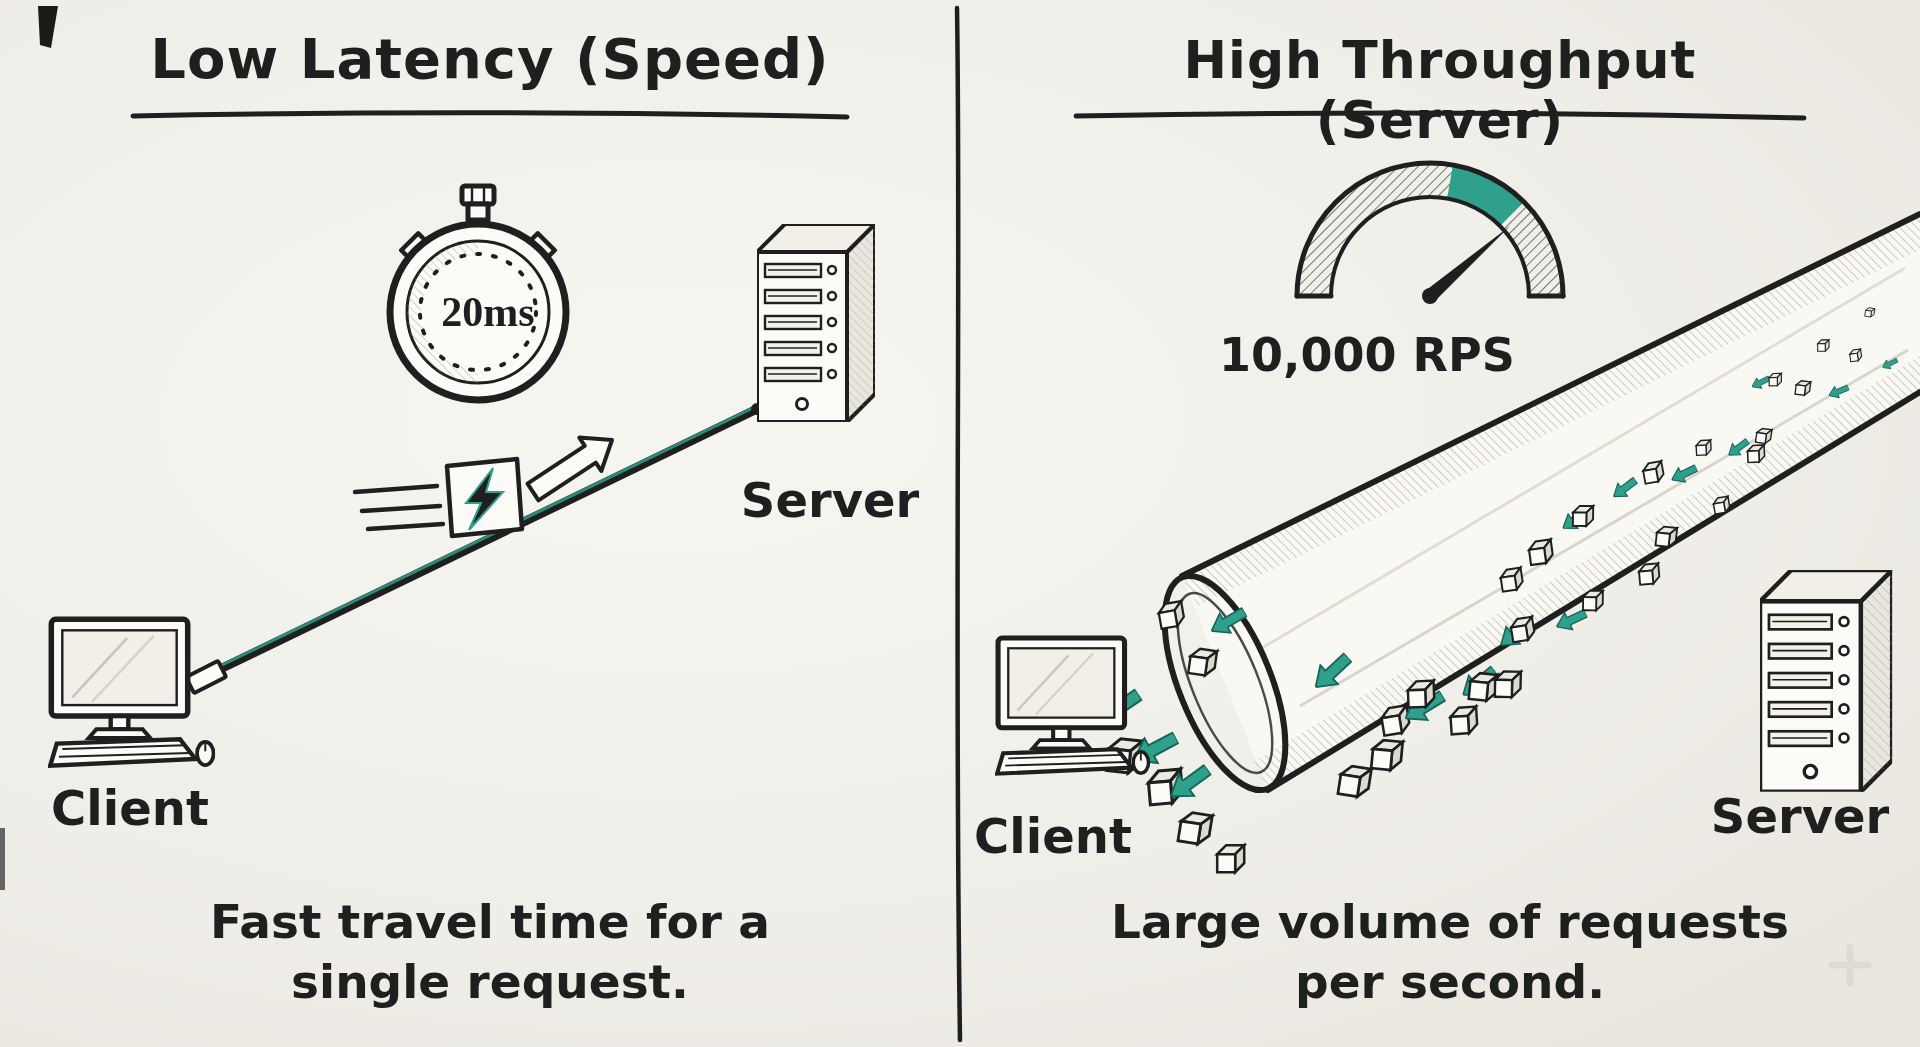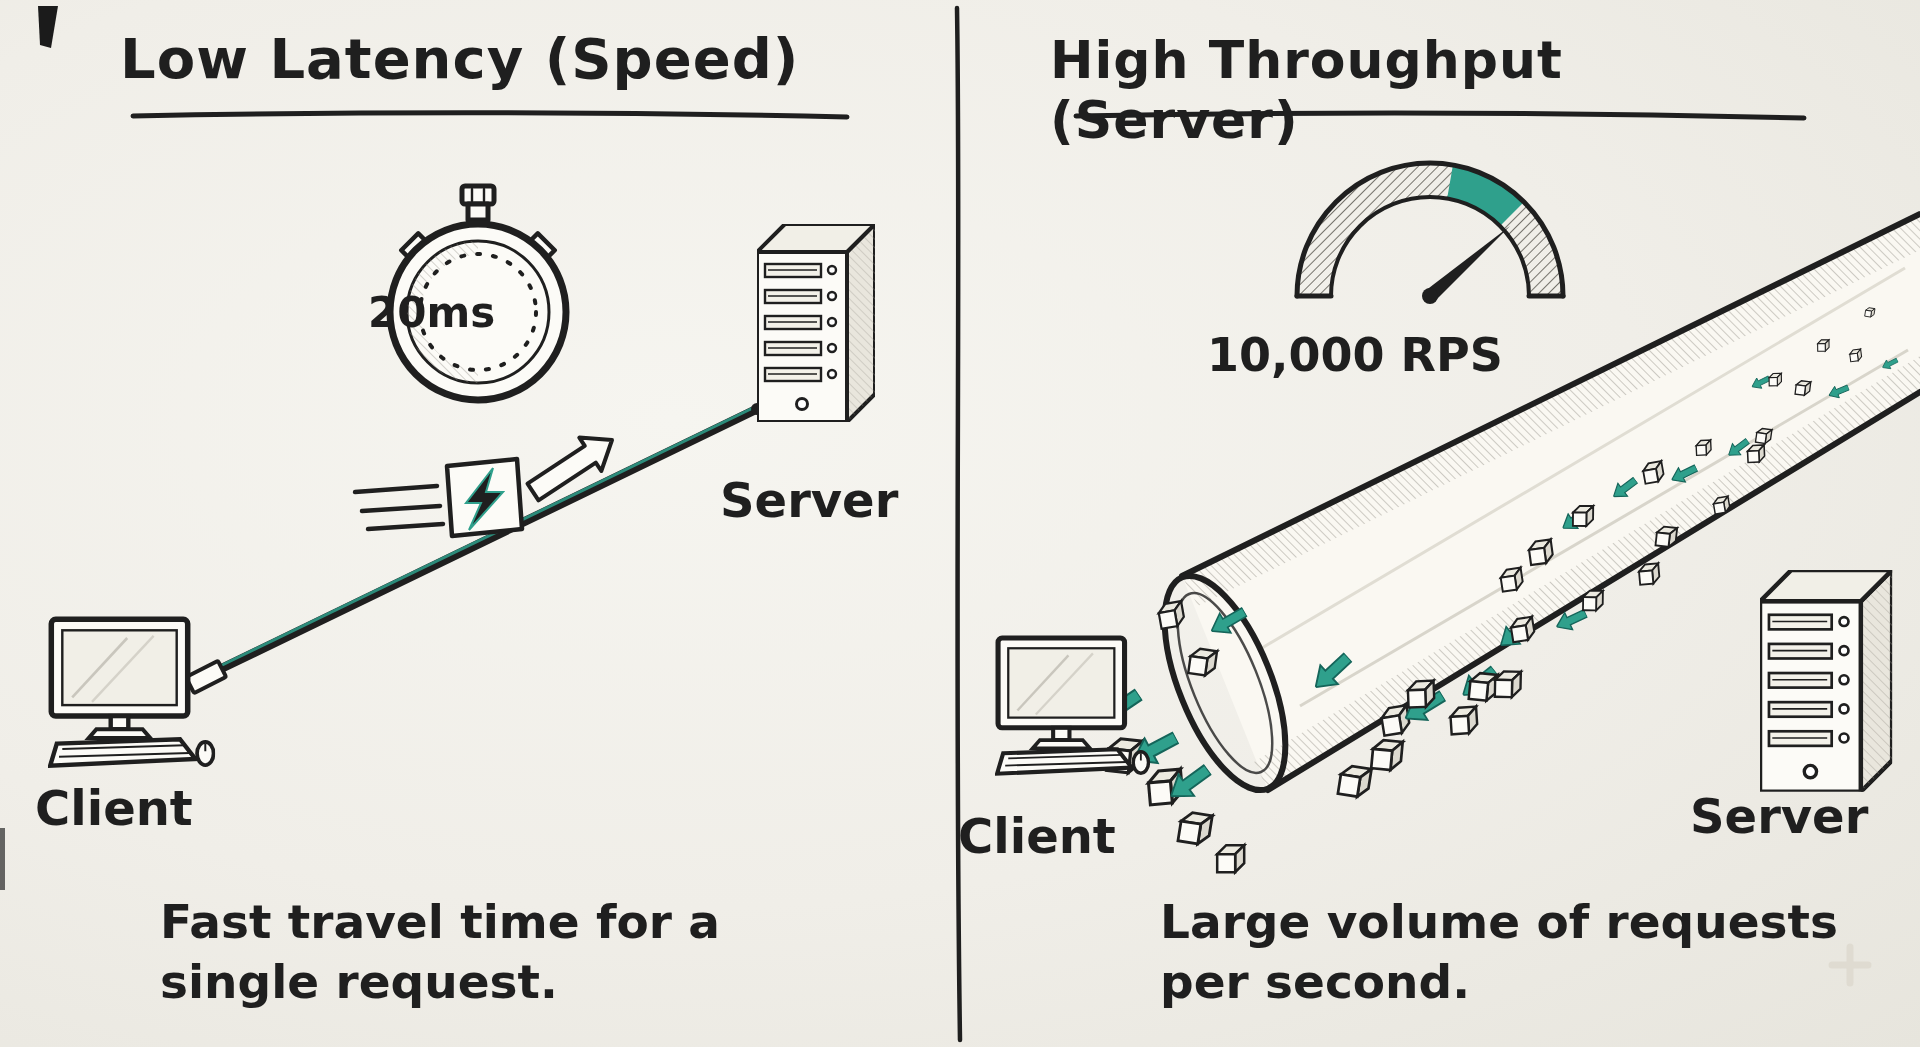--- a/index.html
+++ b/index.html
@@ -7,21 +7,21 @@
     --accent-teal:#2fa08c;
     --paper:#f0eee8;
   }
   html,body{margin:0;padding:0;background:#ddd;}
   #canvas{
     position:relative;width:1920px;height:1047px;overflow:hidden;
     background:radial-gradient(ellipse at 35% 40%, #f6f5f0 0%, var(--paper) 55%, #e7e5dd 100%);
     font-family:"DejaVu Sans", sans-serif;
   }
   svg.layer{position:absolute;left:0;top:0;}
-  .label{position:absolute;font-weight:700;color:var(--ink);}
+  .label{position:absolute;text-align:center;font-weight:700;color:var(--ink);}
   .title{font-size:56px;letter-spacing:1px;}
   .title.right{font-size:52px;}
   .caption{font-size:47px;line-height:1.28;white-space:pre-line;}
   .small{font-size:48px;}
   .rps{font-size:46px;}
   .watchface{font-size:42px;}
   
   .sk{stroke:var(--ink);fill:none;stroke-linecap:round;stroke-linejoin:round;}
   .skf{stroke:var(--ink);fill:#fcfbf7;stroke-linecap:round;stroke-linejoin:round;}
   .fink{fill:var(--ink);stroke:none;}
@@ -220,26 +220,26 @@
 
     <g opacity="0.85">
       <line x1="1850" y1="947" x2="1850" y2="983" stroke="#dedacf" stroke-width="7" stroke-linecap="round"></line>
       <line x1="1832" y1="965" x2="1868" y2="965" stroke="#dedacf" stroke-width="7" stroke-linecap="round"></line>
     </g>
   </svg>
 
   <div class="label title" style="left:120px;top:26px;width:740px;">Low Latency (Speed)</div>
   <div class="label title right" style="left:1050px;top:30px;width:780px;">High Throughput (Server)</div>
 
-  <div class="label watchface" style="left:368px;top:288px;width:200px;">20ms</div>
+  <div class="label watchface" style="left:388px;top:288px;width:200px;font-family:Liberation Serif, serif;">20ms</div>
 
   <div class="label small" style="left:720px;top:472px;width:220px;">Server</div>
   <div class="label small" style="left:35px;top:780px;width:190px;">Client</div>
 
   <div class="label rps" style="left:1207px;top:328px;width:320px;">10,000 RPS</div>
   <div class="label small" style="left:958px;top:808px;width:190px;">Client</div>
   <div class="label small" style="left:1690px;top:788px;width:220px;">Server</div>
 
   <div class="label caption" style="left:160px;top:892px;width:660px;">Fast travel time for a
 single request.</div>
-  <div class="label caption" style="left:1160px;top:892px;width:700px;">Large volume of requests
+  <div class="label caption" style="left:1100px;top:892px;width:700px;">Large volume of requests
 per second.</div>
 </div>
 
 </body></html>

